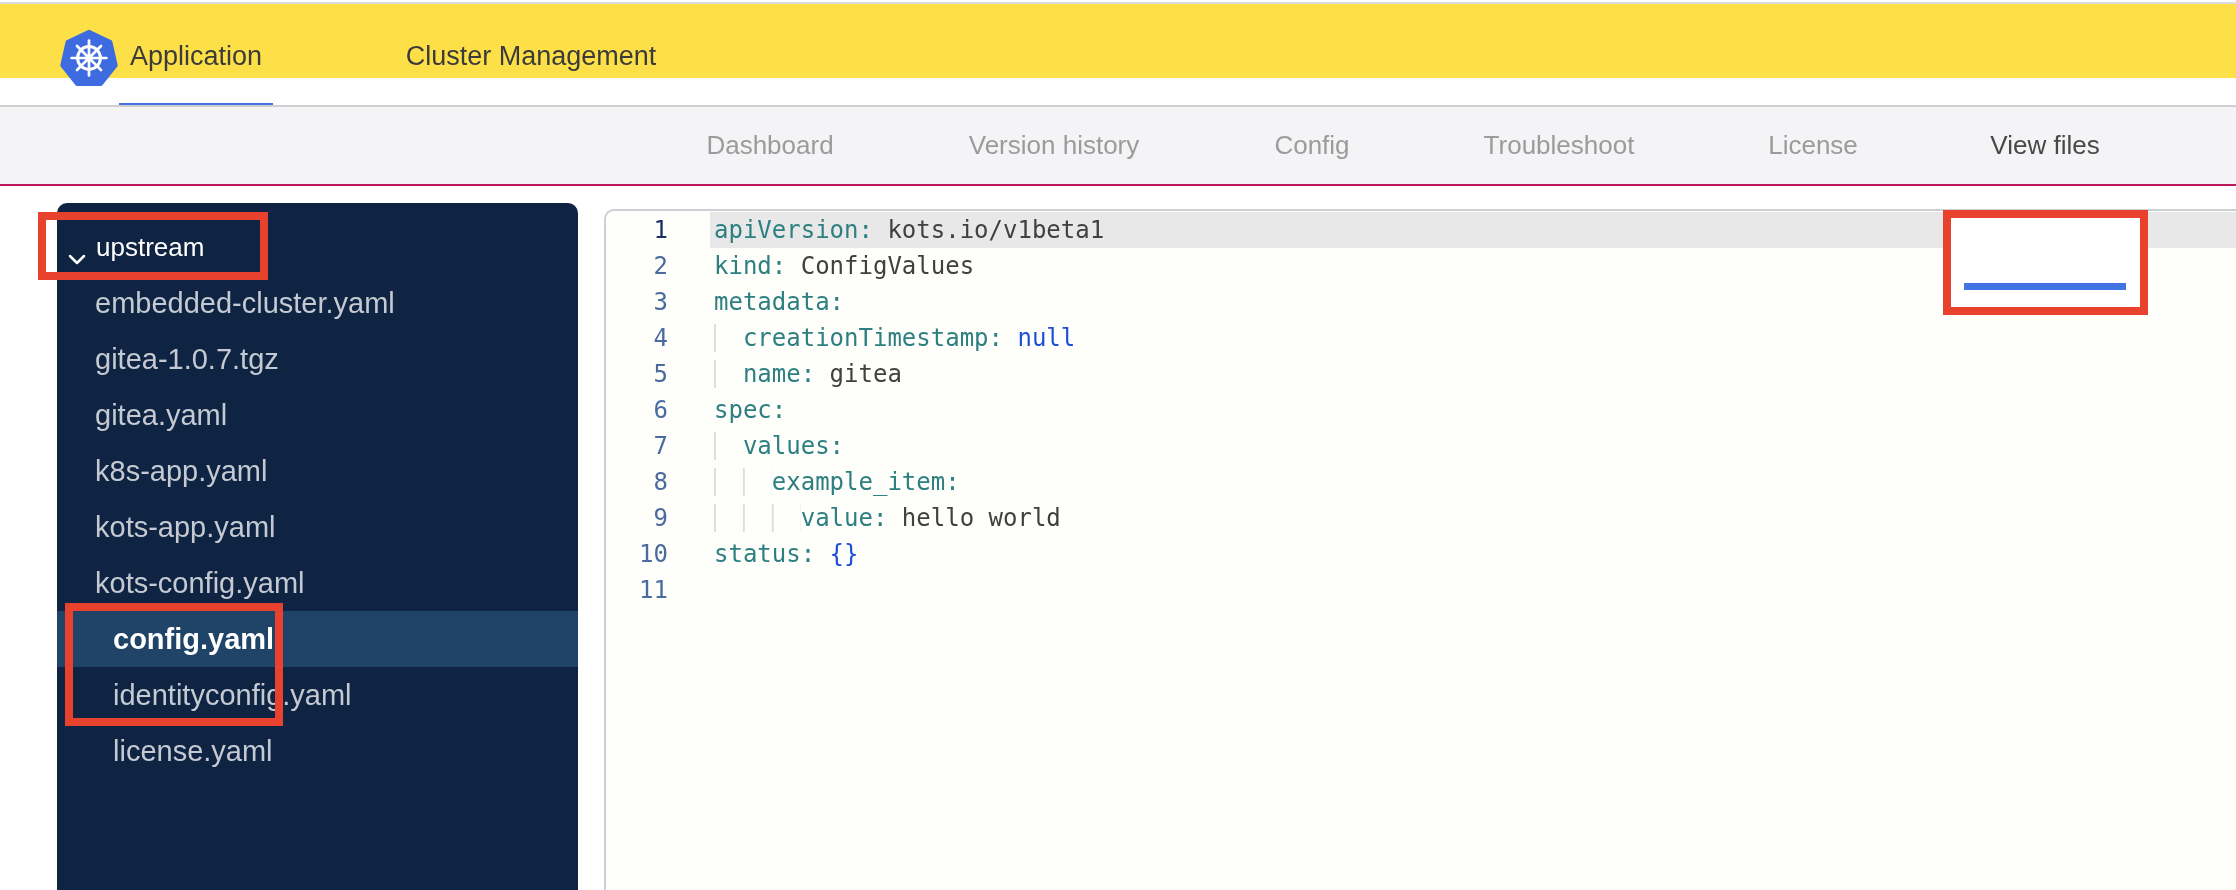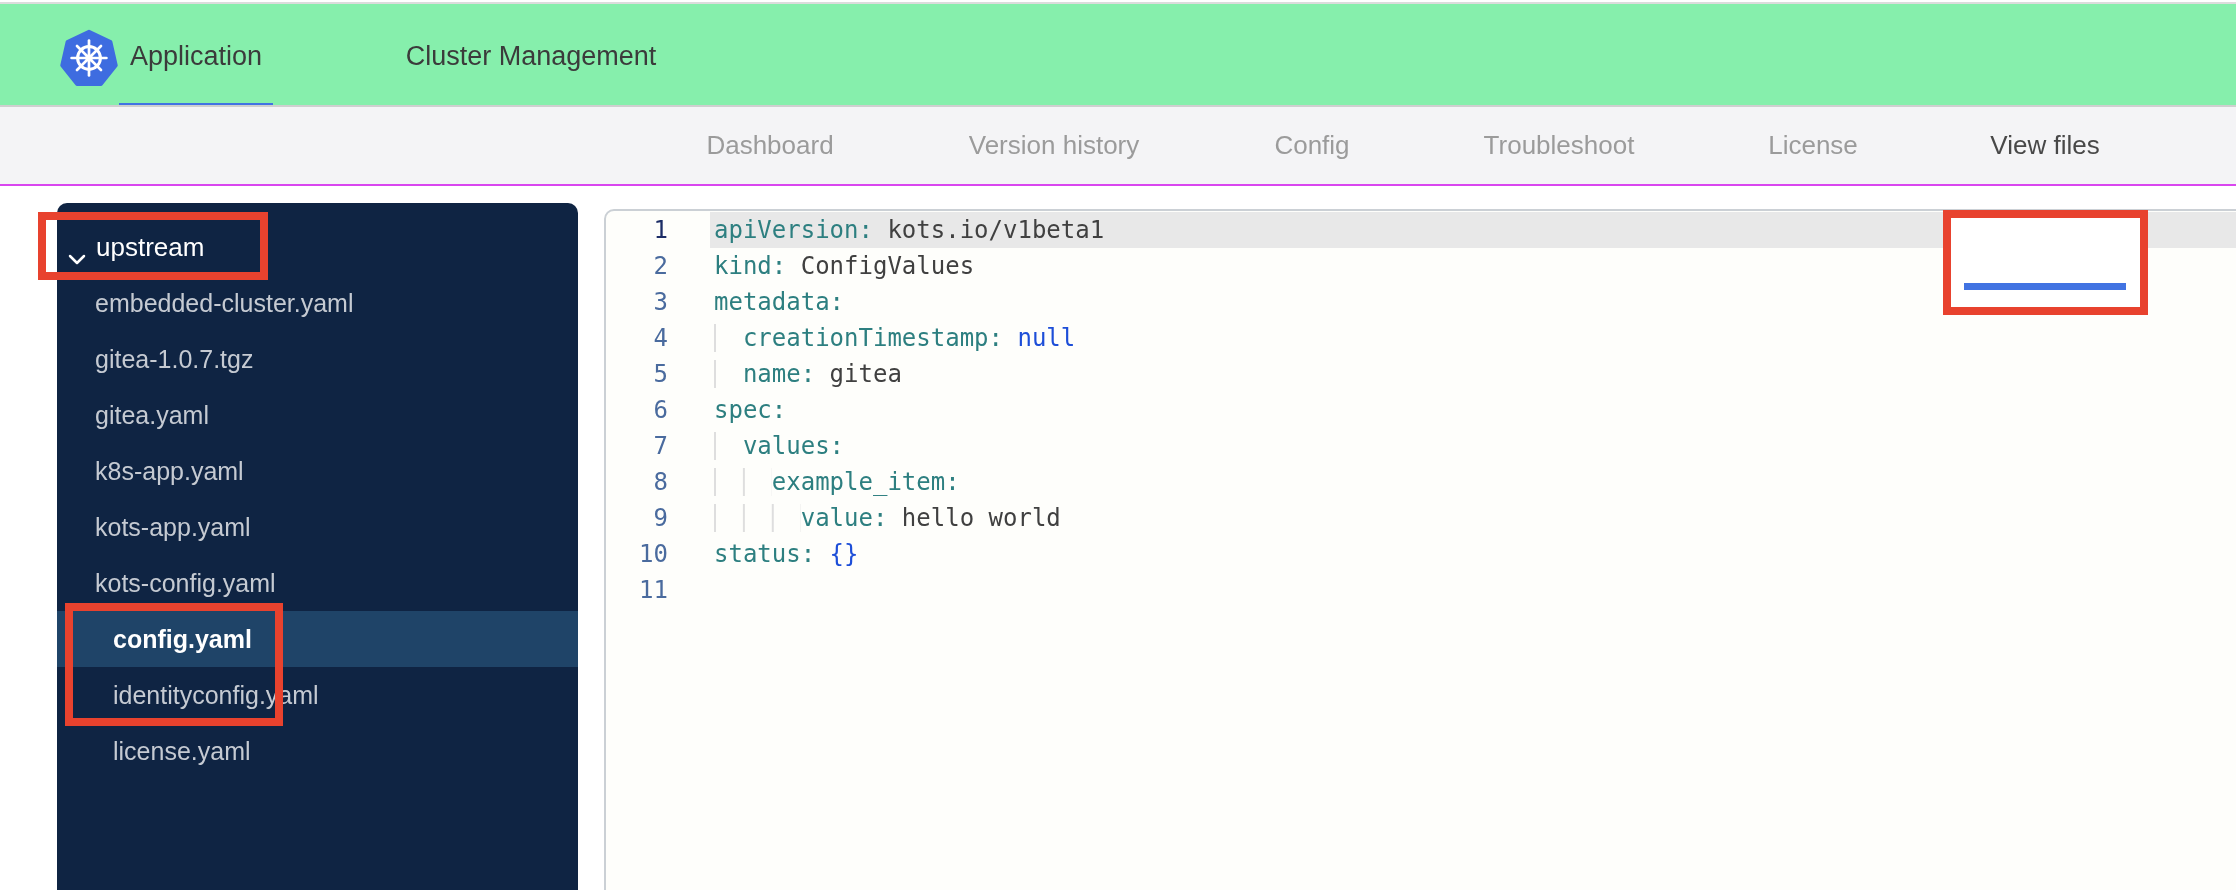--- a/index.html
+++ b/index.html
@@ -1,49 +1,49 @@
 <!DOCTYPE html>
 <html><head>
 <meta charset="utf-8">
 <style>
   html,body{margin:0;padding:0;background:#ffffff;}
   .page{position:relative;width:2236px;height:890px;overflow:hidden;background:#fff;
         font-family:"Liberation Sans",sans-serif;}
 
   
   .top-line{position:absolute;left:0;top:2px;width:100%;height:2px;background:#dcdcdc;}
-  .header{position:absolute;left:0;top:4px;width:100%;height:103px;background:#86efac;}
+  .header{position:absolute;left:0;top:4px;width:100%;height:74px;background:#fde047;}
   .header-divider{position:absolute;left:0;top:105px;width:100%;height:2px;background:#cfcfcf;}
   .logo{position:absolute;left:58px;top:24px;width:62px;height:60px;}
   .tab{position:absolute;top:0;height:105px;line-height:105px;text-align:center;
        font-size:27px;color:#3b3b3b;cursor:pointer;}
   .tab-app{left:119px;width:154px;}
   .tab-cm{left:395px;width:272px;}
   .tab-underline{position:absolute;left:119px;top:99px;width:154px;height:7px;background:#4173e2;}
 
   
   .navbar{position:absolute;left:0;top:107px;width:100%;height:79px;background:#f4f4f6;
-          border-bottom:2px solid #d946ef;box-sizing:border-box;}
+          border-bottom:2px solid #be185d;box-sizing:border-box;}
   .nav-item{position:absolute;top:0;height:77px;line-height:77px;transform:translateX(-50%);
             font-size:26px;color:#9b9b9b;white-space:nowrap;z-index:3;cursor:pointer;}
   .nav-item.active{color:#484848;}
   .nav-pos-0{left:770px}.nav-pos-1{left:1054px}.nav-pos-2{left:1312px}
   .nav-pos-3{left:1559px}.nav-pos-4{left:1813px}.nav-pos-5{left:2045px}
   .vf-underline{position:absolute;left:1964px;top:176px;width:162px;height:7px;background:#4173e2;z-index:3;}
 
   
   .ann{position:absolute;border:8px solid #e8422e;box-sizing:border-box;z-index:5;pointer-events:none;}
   .ann-upstream{left:38px;top:212px;width:230px;height:68px;}
   .ann-userdata{left:65px;top:603px;width:218px;height:123px;}
   .ann-viewfiles{left:1943px;top:103px;width:205px;height:105px;background:#fff;z-index:2;}
 
   
   .sidebar{position:absolute;left:57px;top:203px;width:521px;height:681px;background:#0f2443;
            border-radius:10px 10px 0 0;padding-top:16px;box-sizing:content-box;overflow:hidden;}
-  .row{height:56px;display:flex;align-items:center;font-size:25px;color:#c5cad2;cursor:pointer;
+  .row{height:56px;display:flex;align-items:center;font-size:29px;color:#c5cad2;cursor:pointer;
        box-sizing:border-box;white-space:nowrap;}
   .row.folder{font-weight:normal;color:#fff;font-size:26px;}
   .row.selected{background:#1f4468;color:#fff;font-weight:bold;}
   .ind-f0{padding-left:11px}.ind-c0{padding-left:38px}
   .ind-f1{padding-left:32px}.ind-c1{padding-left:56px}
   .chev{width:18px;height:12px;margin-right:10px;flex:none;display:inline-block;}
 
   
   .editor{position:absolute;left:604px;top:209px;width:1660px;height:700px;background:#fefefb;
           border:2px solid #cbd0d5;border-radius:10px 0 0 0;box-sizing:border-box;overflow:hidden;}

